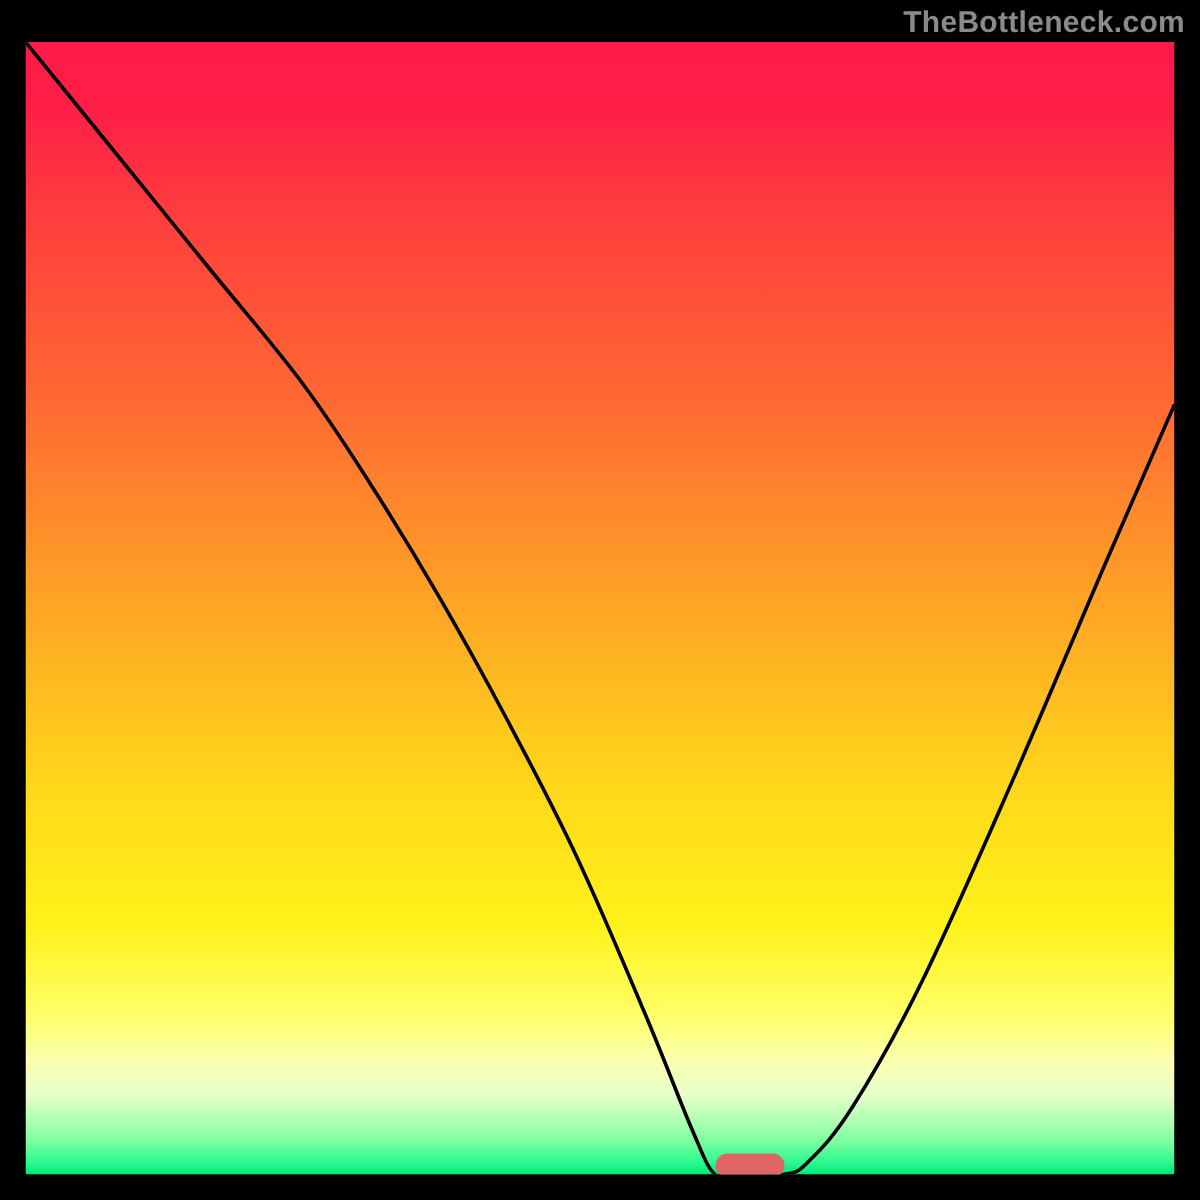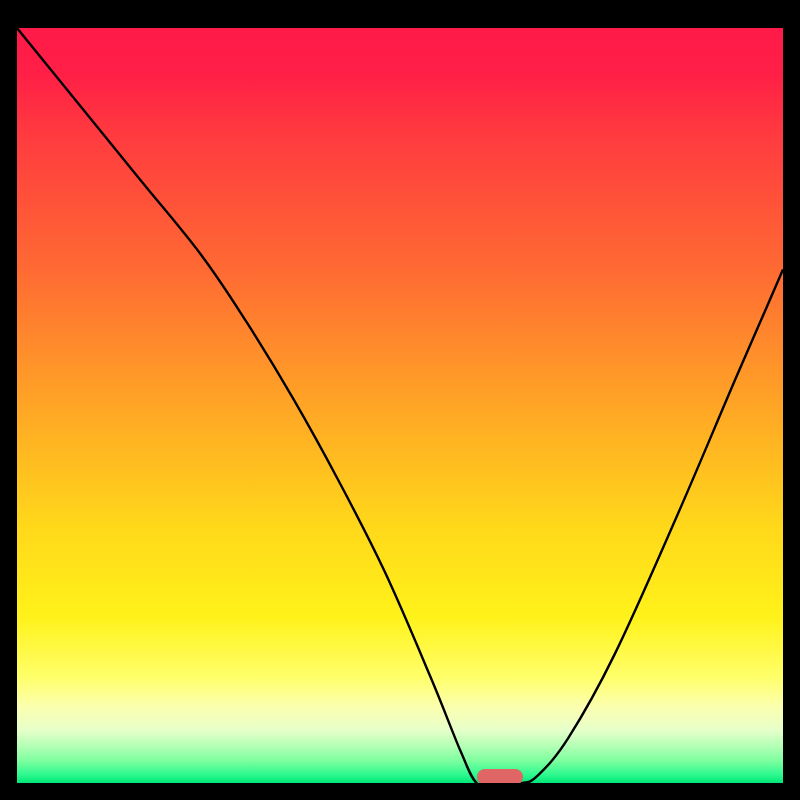--- a/index.html
+++ b/index.html
@@ -73,20 +73,21 @@
     border-radius: 9px;
     height: 16px;
     z-index: 4;
   }
 </style>
 </head>
 <body>
 
 <div class="frame">
 
+  <div class="watermark">TheBottleneck.com</div>
 
   <div class="plot-area">
     <div class="gradient"></div>
 
     <svg class="curve-svg" viewBox="0 0 766 755" preserveAspectRatio="none">
       <path id="curve-path" d="M 0 0 C 11.0304 13.59 39.2192 48.32 61.28 75.5 C 83.3408 102.68 100.4992 123.82 122.56 151 C 144.6208 178.18 164.5368 200.679 183.84 226.5 C 203.1432 252.321 213.25439999999998 268.629 229.79999999999998 294.45 C 246.3456 320.27099999999996 259.2144 341.411 275.76 369.95 C 292.30559999999997 398.489 305.1744 421.743 321.71999999999997 453 C 338.26559999999995 484.257 351.13439999999997 508.2659999999999 367.68 543.5999999999999 C 384.22560000000004 578.9339999999999 399.85200000000003 616.684 413.64000000000004 649.3 C 427.42800000000005 681.9159999999999 436.0072 705.774 444.28 724.8 C 452.55279999999993 743.8259999999999 454.0848 749.564 459.59999999999997 755 C 465.11519999999996 760.436 469.4048 755 474.92 755 C 480.4352 755 484.7248 755 490.24 755 C 495.7552 755 500.0448 756.359 505.56 755 C 511.0752 753.641 512.6072 755.604 520.88 747.45 C 529.1528 739.296 537.732 731.4440000000001 551.52 709.7 C 565.308 687.956 578.1768000000001 666.061 597.48 626.65 C 616.7832 587.2389999999999 636.6992 541.033 658.76 490.75 C 680.8208 440.467 700.7368 392.147 720.04 347.29999999999995 C 739.3431999999999 302.4529999999999 757.7272 260.6259999999999 766 241.5999999999999" fill="none" stroke="#000" stroke-width="2.4"></path>
     </svg>
 
     <div id="optimal-marker" class="marker" style="left: 459.6px; width: 45.96px; top: 741px;"></div>
   </div>

